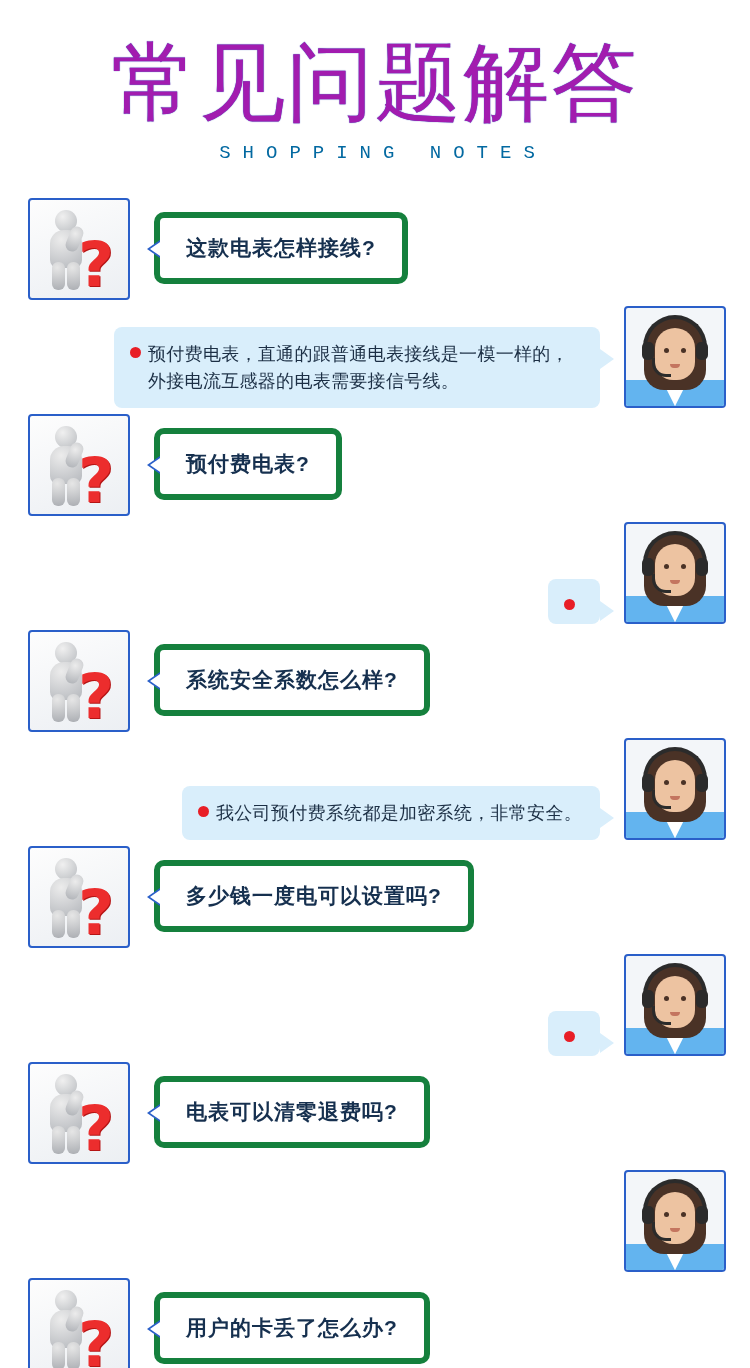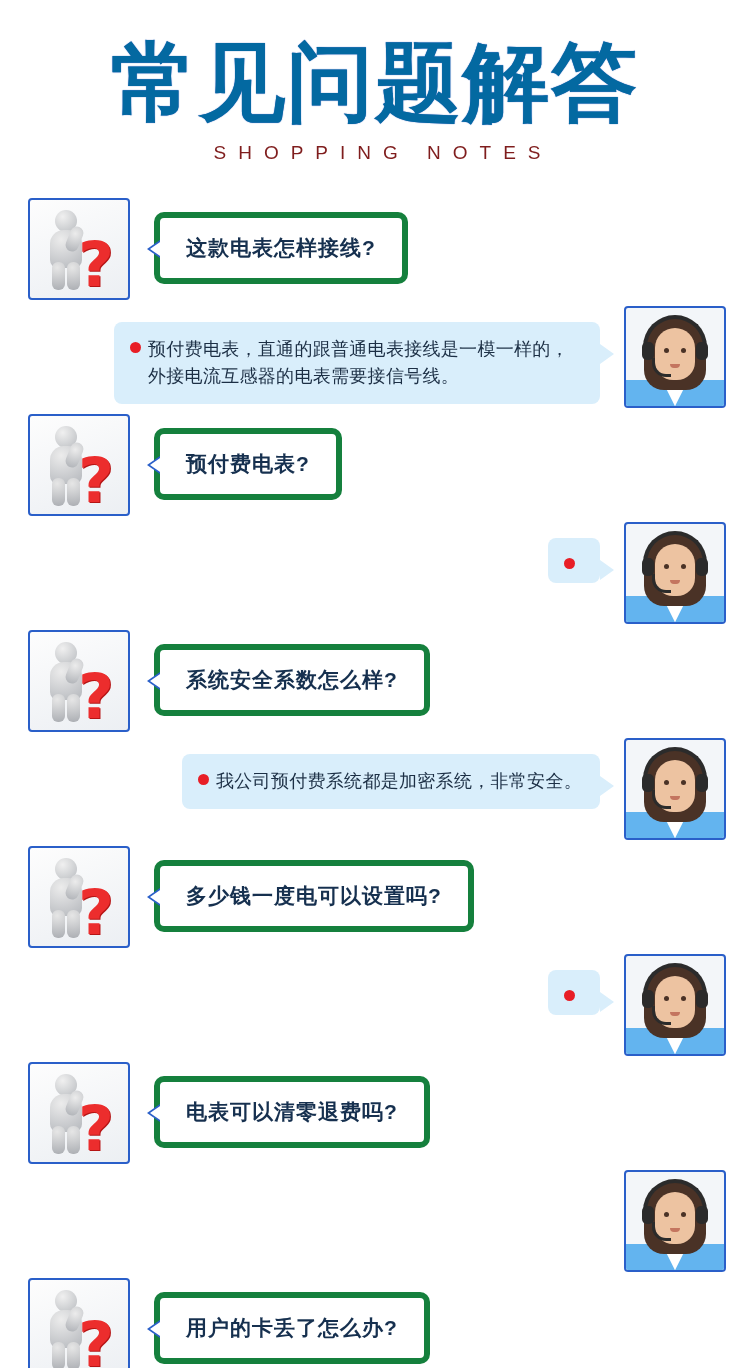--- a/index.html
+++ b/index.html
@@ -17,34 +17,35 @@
   }
 
   
   .header {
     padding-top: 34px;
     text-align: center;
   }
   .header-title {
     font-family: "DejaVu Sans", sans-serif;
     font-size: 86px;
-    font-weight: bold;
-    color: #0369a1;
+    font-weight: normal;
+    color: #a21caf;
     letter-spacing: 2px;
     line-height: 1.12;
     margin: 0;
     text-shadow: 0 0 1px #1a48b5;
   }
   .header-sub {
     margin-top: 12px;
     font-size: 19px;
-    color: #7f1d1d;
+    color: #0369a1;
     letter-spacing: 12px;
     font-weight: normal;
     padding-left: 16px;
+    font-family: Liberation Mono, monospace;
   }
 
   
   .faq {
     margin-top: 34px;
     position: relative;
   }
 
   .qa-row {
     position: relative;
@@ -164,21 +165,21 @@
     top: 22px;
     width: 0; height: 0;
     border-top: 9px solid transparent;
     border-bottom: 9px solid transparent;
     border-right: 13px solid #ffffff;
   }
 
   
   .a-row {
     display: flex;
-    align-items: flex-start;
+    align-items: flex-end;
     justify-content: flex-end;
     padding-right: 24px;
     margin-bottom: 6px;
   }
   .bubble-a {
     position: relative;
     background: #d9eefb;
     border-radius: 8px;
     padding: 14px 18px 14px 16px;
     margin-right: 24px;

